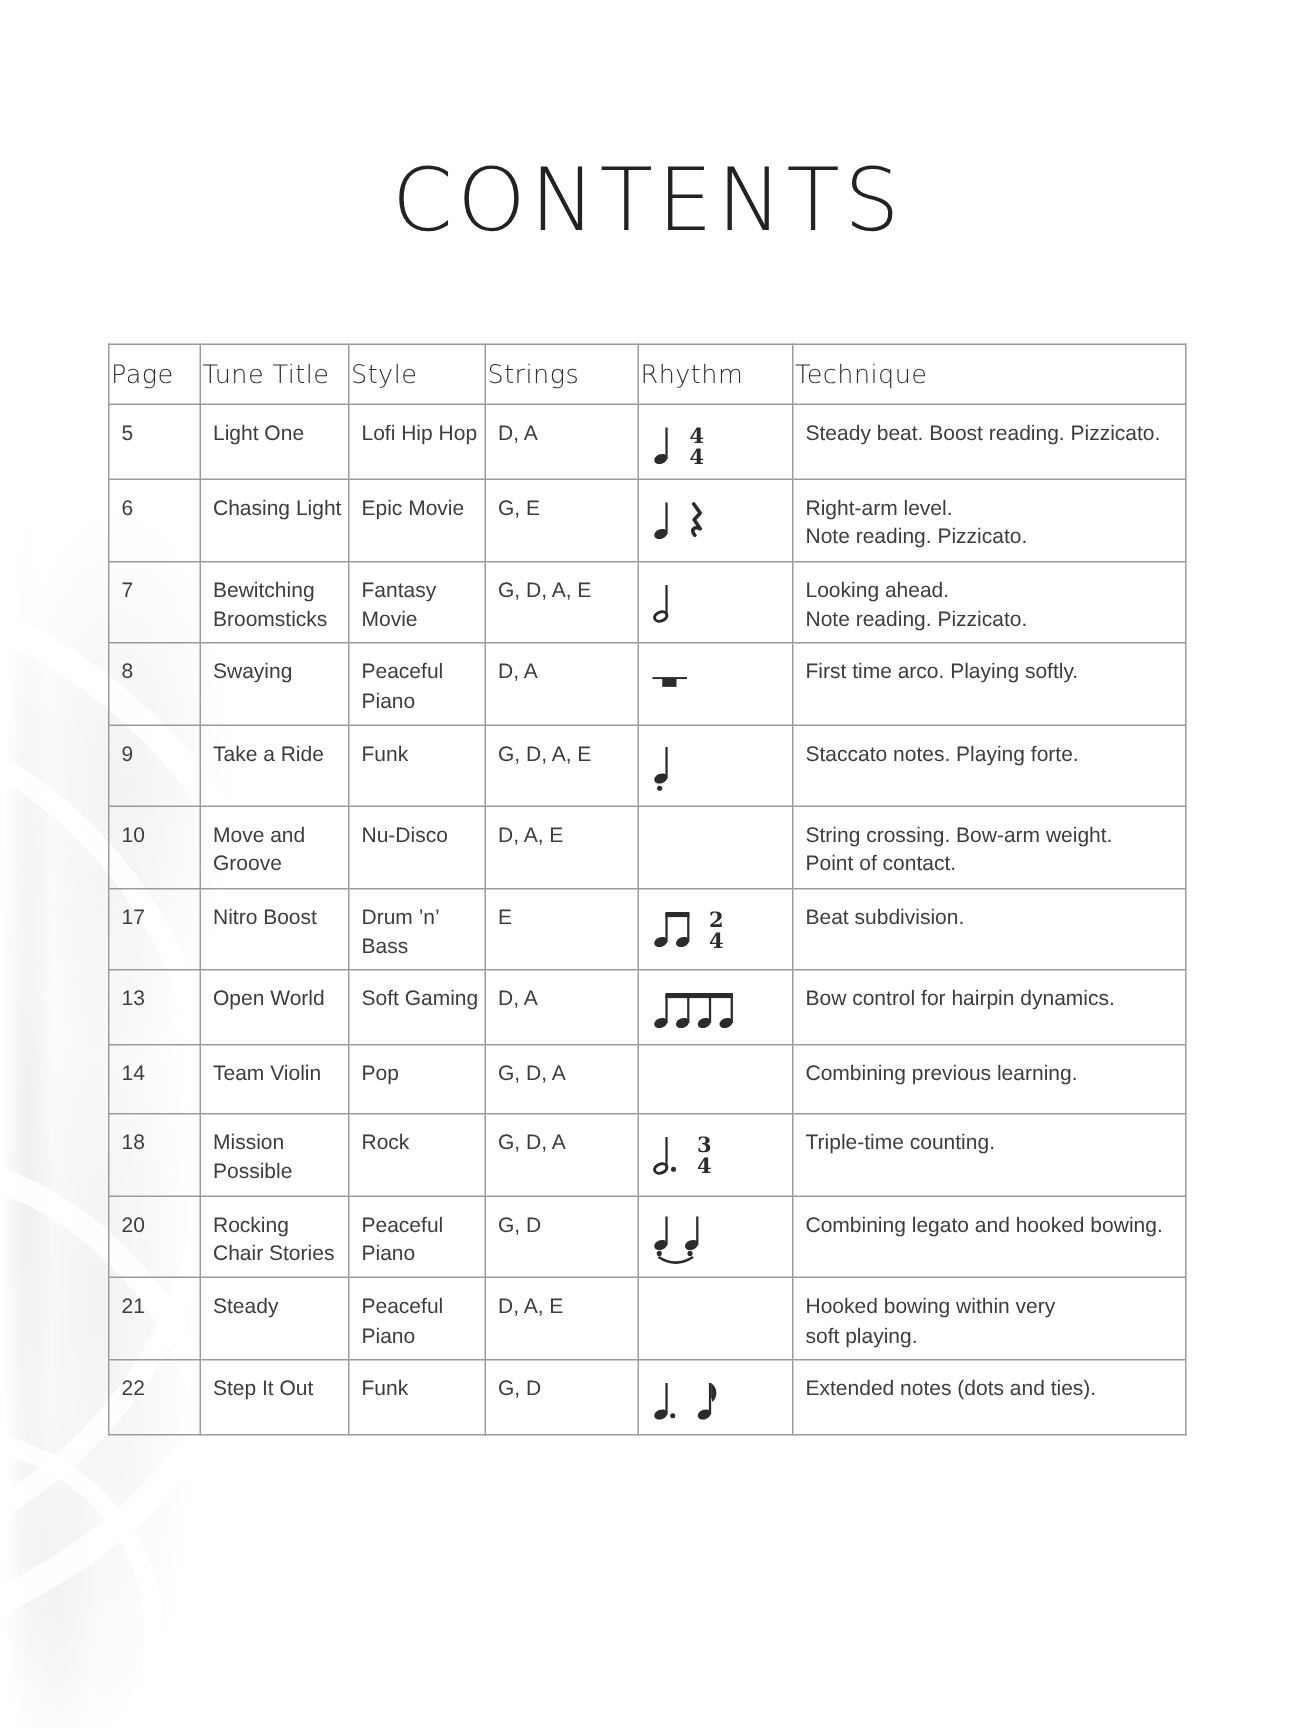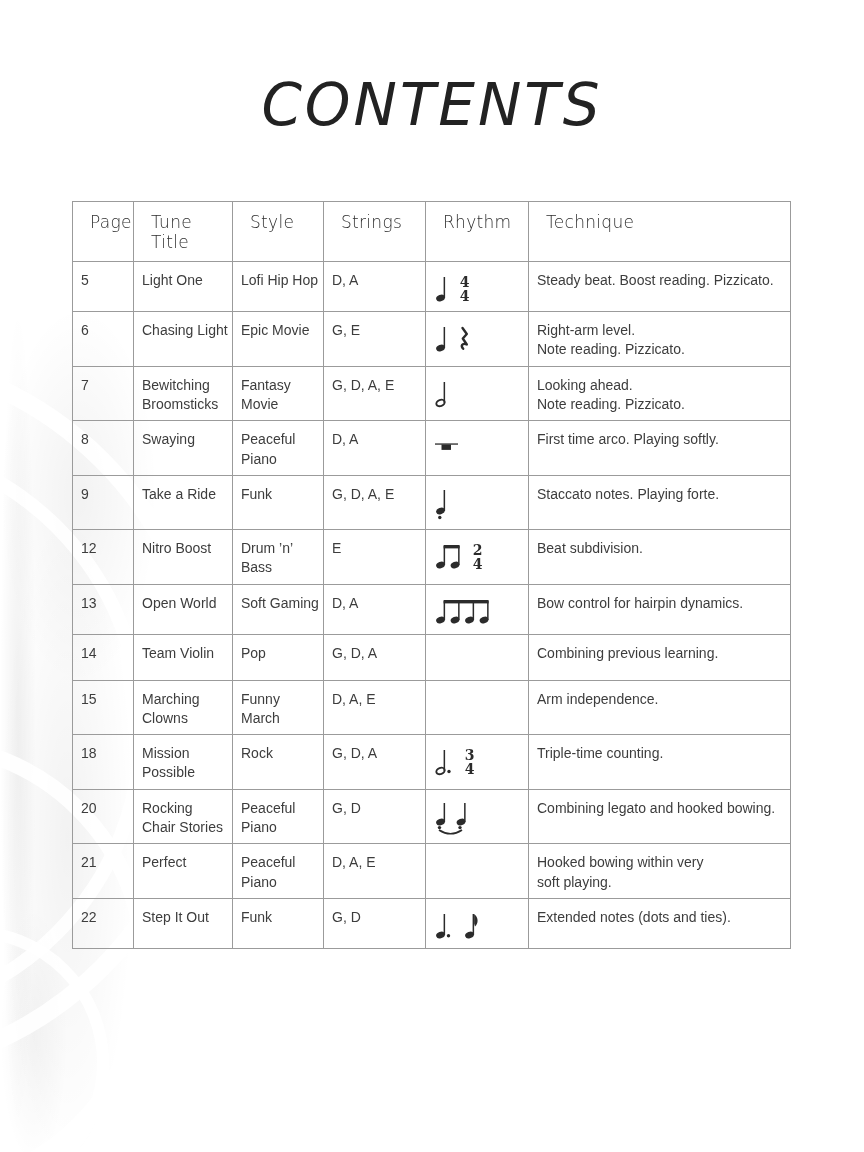--- a/index.html
+++ b/index.html
@@ -23,50 +23,49 @@
       radial-gradient(closest-side at 15% 85%, rgba(0,0,0,0.045), transparent);
   }
   .arc{position:absolute;border-radius:50%;border:14px solid rgba(255,255,255,0.9);background:transparent;}
   .arc1{width:700px;height:700px;left:-520px;top:40px;border-width:18px;}
   .arc2{width:560px;height:560px;left:-440px;top:130px;}
   .arc3{width:430px;height:430px;left:-310px;top:430px;border-width:16px;}
   .arc4{width:250px;height:250px;left:-165px;top:620px;border-width:12px;}
 
   .title{
     position:relative;z-index:1;
-    margin:76px 0 0 0;
+    margin:104px 0 0 0;
     text-align:center;
     font-family:"DejaVu Sans", sans-serif;
     font-weight:200;
     font-size:58px;
     line-height:1.0;
     letter-spacing:3px;
     color:#222222;
-    font-style:italic;
   }
 
   table.toc{
     position:relative;z-index:1;
     margin:67px 0 0 72px;
     width:718px;
     border-collapse:collapse;
     table-layout:fixed;
     background:transparent;
   }
   table.toc th, table.toc td{
     border:1px solid #9b9b9b;
     vertical-align:top;
     text-align:left;
   }
   table.toc th{
     font-family:"DejaVu Sans", sans-serif;
     font-weight:300;
     font-size:17px;
     color:#2e2e2e;
-    padding:10px 8px 9px 17px;
+    padding:10px 8px 9px 1px;
     letter-spacing:0.3px;
     height:40px;
     box-sizing:border-box;
   }
   table.toc td{
     font-size:14px;
     line-height:1.38;
     padding:9px 4px 6px 8px;
     white-space:pre-line;
     box-sizing:border-box;
@@ -170,21 +169,30 @@
       <td class="style-cell">Funk</td>
       <td class="strings-cell">G, D, A, E</td>
       <td class="rhythm-cell"><div class="rhythm-wrap"><svg width="15" height="38" viewBox="0 0 15 38" xmlns="http://www.w3.org/2000/svg">
                 <ellipse cx="6.5" cy="26" rx="4.5" ry="3.2" transform="rotate(-21 6.5 26)" fill="#2b2b2b"></ellipse>
                 <rect x="9.6" y="5" width="1.5" height="21" fill="#2b2b2b"></rect>
                 <circle cx="5.8" cy="32.5" r="1.7" fill="#2b2b2b"></circle>
               </svg></div></td>
       <td class="technique-cell">Staccato notes. Playing forte.</td>
     </tr>
         <tr class="row">
-      <td class="page-cell">12</td>
+      <td class="page-cell">10</td>
+      <td class="tune-cell">Move and Groove</td>
+      <td class="style-cell">Nu-Disco</td>
+      <td class="strings-cell">D, A, E</td>
+      <td class="rhythm-cell"><div class="rhythm-wrap"></div></td>
+      <td class="technique-cell">String crossing. Bow-arm weight.
+Point of contact.</td>
+    </tr>
+        <tr class="row">
+      <td class="page-cell">17</td>
       <td class="tune-cell">Nitro Boost</td>
       <td class="style-cell">Drum ’n’ Bass</td>
       <td class="strings-cell">E</td>
       <td class="rhythm-cell"><div class="rhythm-wrap"><svg width="28" height="34" viewBox="0 0 28 34" xmlns="http://www.w3.org/2000/svg">
                 <ellipse cx="6.5" cy="26" rx="4.5" ry="3.2" transform="rotate(-21 6.5 26)" fill="#2b2b2b"></ellipse>
                 <rect x="9.6" y="7" width="1.5" height="19" fill="#2b2b2b"></rect>
                 <ellipse cx="21" cy="26" rx="4.5" ry="3.2" transform="rotate(-21 21 26)" fill="#2b2b2b"></ellipse>
                 <rect x="24.1" y="7" width="1.5" height="19" fill="#2b2b2b"></rect>
                 <rect x="9.6" y="6" width="16" height="3.4" fill="#2b2b2b"></rect>
               </svg><svg width="13" height="34" viewBox="0 0 13 34" xmlns="http://www.w3.org/2000/svg">
@@ -213,28 +221,20 @@
     </tr>
         <tr class="row compact">
       <td class="page-cell">14</td>
       <td class="tune-cell">Team Violin</td>
       <td class="style-cell">Pop</td>
       <td class="strings-cell">G, D, A</td>
       <td class="rhythm-cell"><div class="rhythm-wrap"></div></td>
       <td class="technique-cell">Combining previous learning.</td>
     </tr>
         <tr class="row">
-      <td class="page-cell">15</td>
-      <td class="tune-cell">Marching Clowns</td>
-      <td class="style-cell">Funny March</td>
-      <td class="strings-cell">D, A, E</td>
-      <td class="rhythm-cell"><div class="rhythm-wrap"></div></td>
-      <td class="technique-cell">Arm independence.</td>
-    </tr>
-        <tr class="row">
       <td class="page-cell">18</td>
       <td class="tune-cell">Mission Possible</td>
       <td class="style-cell">Rock</td>
       <td class="strings-cell">G, D, A</td>
       <td class="rhythm-cell"><div class="rhythm-wrap"><svg width="20" height="34" viewBox="0 0 20 34" xmlns="http://www.w3.org/2000/svg">
                 <ellipse cx="6.5" cy="27" rx="4.3" ry="3" transform="rotate(-21 6.5 27)" fill="none" stroke="#2b2b2b" stroke-width="1.9"></ellipse>
                 <rect x="9.6" y="6" width="1.5" height="21" fill="#2b2b2b"></rect>
                 <circle cx="15" cy="27.5" r="1.7" fill="#2b2b2b"></circle>
               </svg><svg width="13" height="34" viewBox="0 0 13 34" xmlns="http://www.w3.org/2000/svg">
                 <text x="6.5" y="16" font-size="14" font-weight="bold" font-family="DejaVu Serif, serif" text-anchor="middle" fill="#2b2b2b">3</text>
@@ -253,21 +253,21 @@
                 <ellipse cx="27" cy="23" rx="4.5" ry="3.2" transform="rotate(-21 27 23)" fill="#2b2b2b"></ellipse>
                 <rect x="30.1" y="4" width="1.5" height="19" fill="#2b2b2b"></rect>
                 <circle cx="5.5" cy="28.6" r="1.7" fill="#2b2b2b"></circle>
                 <circle cx="26" cy="28.6" r="1.7" fill="#2b2b2b"></circle>
                 <path d="M5 31 Q16.5 38.5 28 31" fill="none" stroke="#2b2b2b" stroke-width="1.7"></path>
               </svg></div></td>
       <td class="technique-cell">Combining legato and hooked bowing.</td>
     </tr>
         <tr class="row">
       <td class="page-cell">21</td>
-      <td class="tune-cell">Perfect</td>
+      <td class="tune-cell">Steady</td>
       <td class="style-cell">Peaceful Piano</td>
       <td class="strings-cell">D, A, E</td>
       <td class="rhythm-cell"><div class="rhythm-wrap"></div></td>
       <td class="technique-cell">Hooked bowing within very
 soft playing.</td>
     </tr>
         <tr class="row">
       <td class="page-cell">22</td>
       <td class="tune-cell">Step It Out</td>
       <td class="style-cell">Funk</td>

